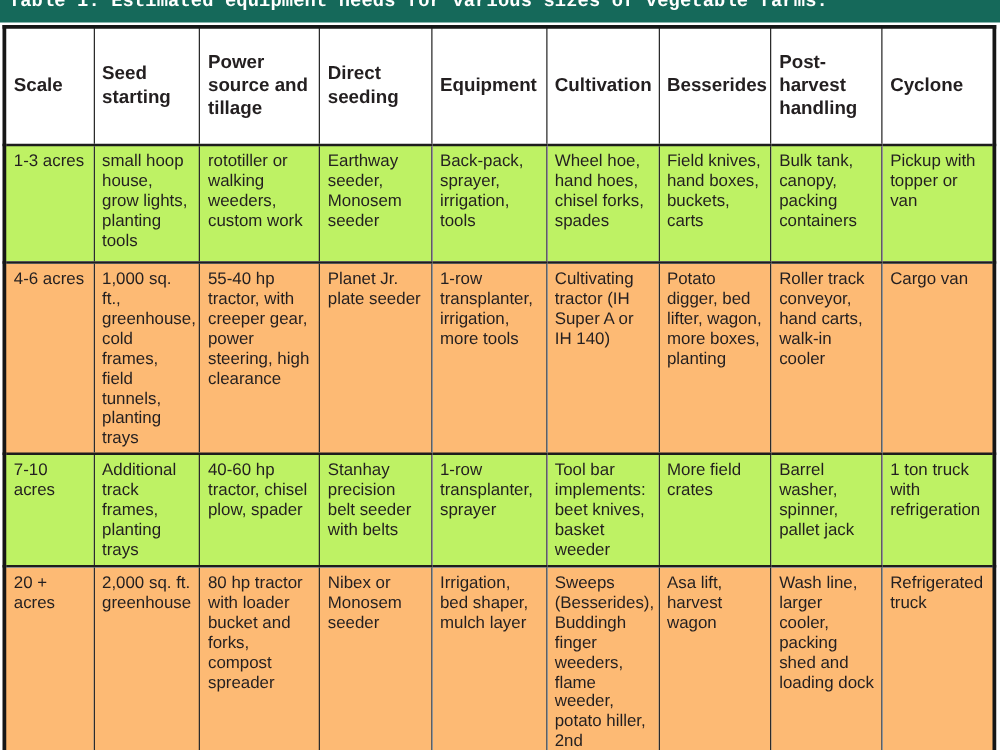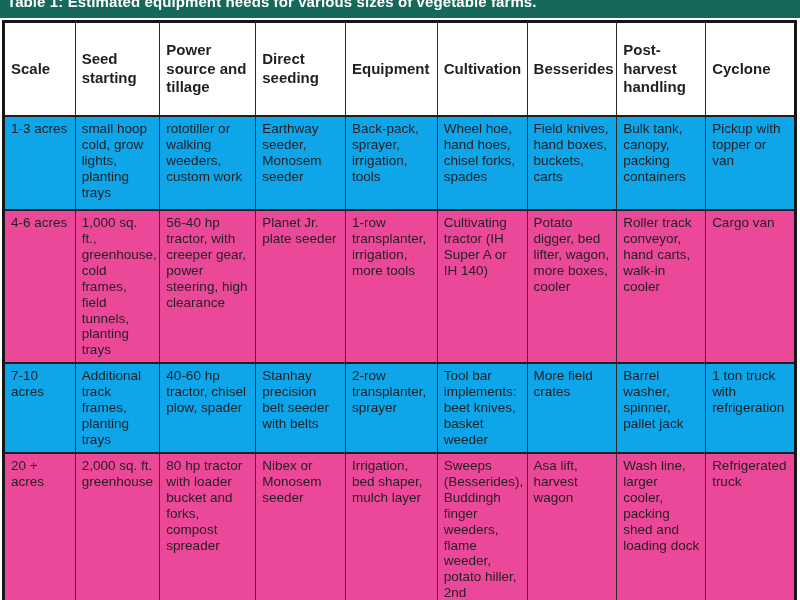--- a/index.html
+++ b/index.html
@@ -16,20 +16,21 @@
     position: relative;
     width: 800px;
     height: 600px;
   }
   .title-band {
     position: relative;
     width: 800px;
     height: 18px;
     background: #15695a;
     overflow: hidden;
+    font-family: Liberation Mono, monospace;
   }
   .title-band .title-text {
     position: absolute;
     top: -7px;
     left: 7px;
     white-space: nowrap;
     font-size: 15px;
     font-weight: bold;
     color: #ffffff;
     letter-spacing: 0.1px;
@@ -55,24 +56,24 @@
     font-weight: bold;
     text-align: left;
     vertical-align: middle;
     line-height: 1.25;
     height: 84px;
   }
   table.equip td {
     font-size: 13.5px;
     line-height: 1.18;
     vertical-align: top;
-    background: #ec4899;
+    background: #fdba74;
   }
   table.equip tr.tint td {
-    background: #0ea5e9;
+    background: #bef264;
   }
   td.scale-cell {
     font-size: 15px;
     line-height: 1.25;
   }
   tr.r1 td { height: 84px; }
   tr.r2 td { height: 112px; }
   tr.r3 td { height: 72px; }
   tr.r4 td { height: 188px; }
 </style>
@@ -106,46 +107,46 @@
         <th>Equipment</th>
         <th>Cultivation</th>
         <th>Besserides</th>
         <th>Post-harvest handling</th>
         <th>Cyclone</th>
       </tr>
     </thead>
     <tbody>
       <tr class="tint r1">
         <td class="scale-cell">1-3 acres</td>
-        <td>small hoop cold, grow lights, planting trays</td>
+        <td>small hoop house, grow lights, planting tools</td>
         <td>rototiller or walking weeders, custom work</td>
         <td>Earthway seeder, Monosem seeder</td>
         <td>Back-pack, sprayer, irrigation, tools</td>
         <td>Wheel hoe, hand hoes, chisel forks, spades</td>
         <td>Field knives, hand boxes, buckets, carts</td>
         <td>Bulk tank, canopy, packing containers</td>
         <td>Pickup with topper or van</td>
       </tr>
       <tr class="r2">
         <td class="scale-cell">4-6 acres</td>
         <td>1,000 sq. ft., greenhouse, cold frames, field tunnels, planting trays</td>
-        <td>56-40 hp tractor, with creeper gear, power steering, high clearance</td>
+        <td>55-40 hp tractor, with creeper gear, power steering, high clearance</td>
         <td>Planet Jr. plate seeder</td>
         <td>1-row transplanter, irrigation, more tools</td>
         <td>Cultivating tractor (IH Super A or IH 140)</td>
-        <td>Potato digger, bed lifter, wagon, more boxes, cooler</td>
+        <td>Potato digger, bed lifter, wagon, more boxes, planting</td>
         <td>Roller track conveyor, hand carts, walk-in cooler</td>
         <td>Cargo van</td>
       </tr>
       <tr class="tint r3">
         <td class="scale-cell">7-10 acres</td>
         <td>Additional track frames, planting trays</td>
         <td>40-60 hp tractor, chisel plow, spader</td>
         <td>Stanhay precision belt seeder with belts</td>
-        <td>2-row transplanter, sprayer</td>
+        <td>1-row transplanter, sprayer</td>
         <td>Tool bar implements: beet knives, basket weeder</td>
         <td>More field crates</td>
         <td>Barrel washer, spinner, pallet jack</td>
         <td>1 ton truck with refrigeration</td>
       </tr>
       <tr class="r4">
         <td class="scale-cell">20 + acres</td>
         <td>2,000 sq. ft. greenhouse</td>
         <td>80 hp tractor with loader bucket and forks, compost spreader</td>
         <td>Nibex or Monosem seeder</td>

